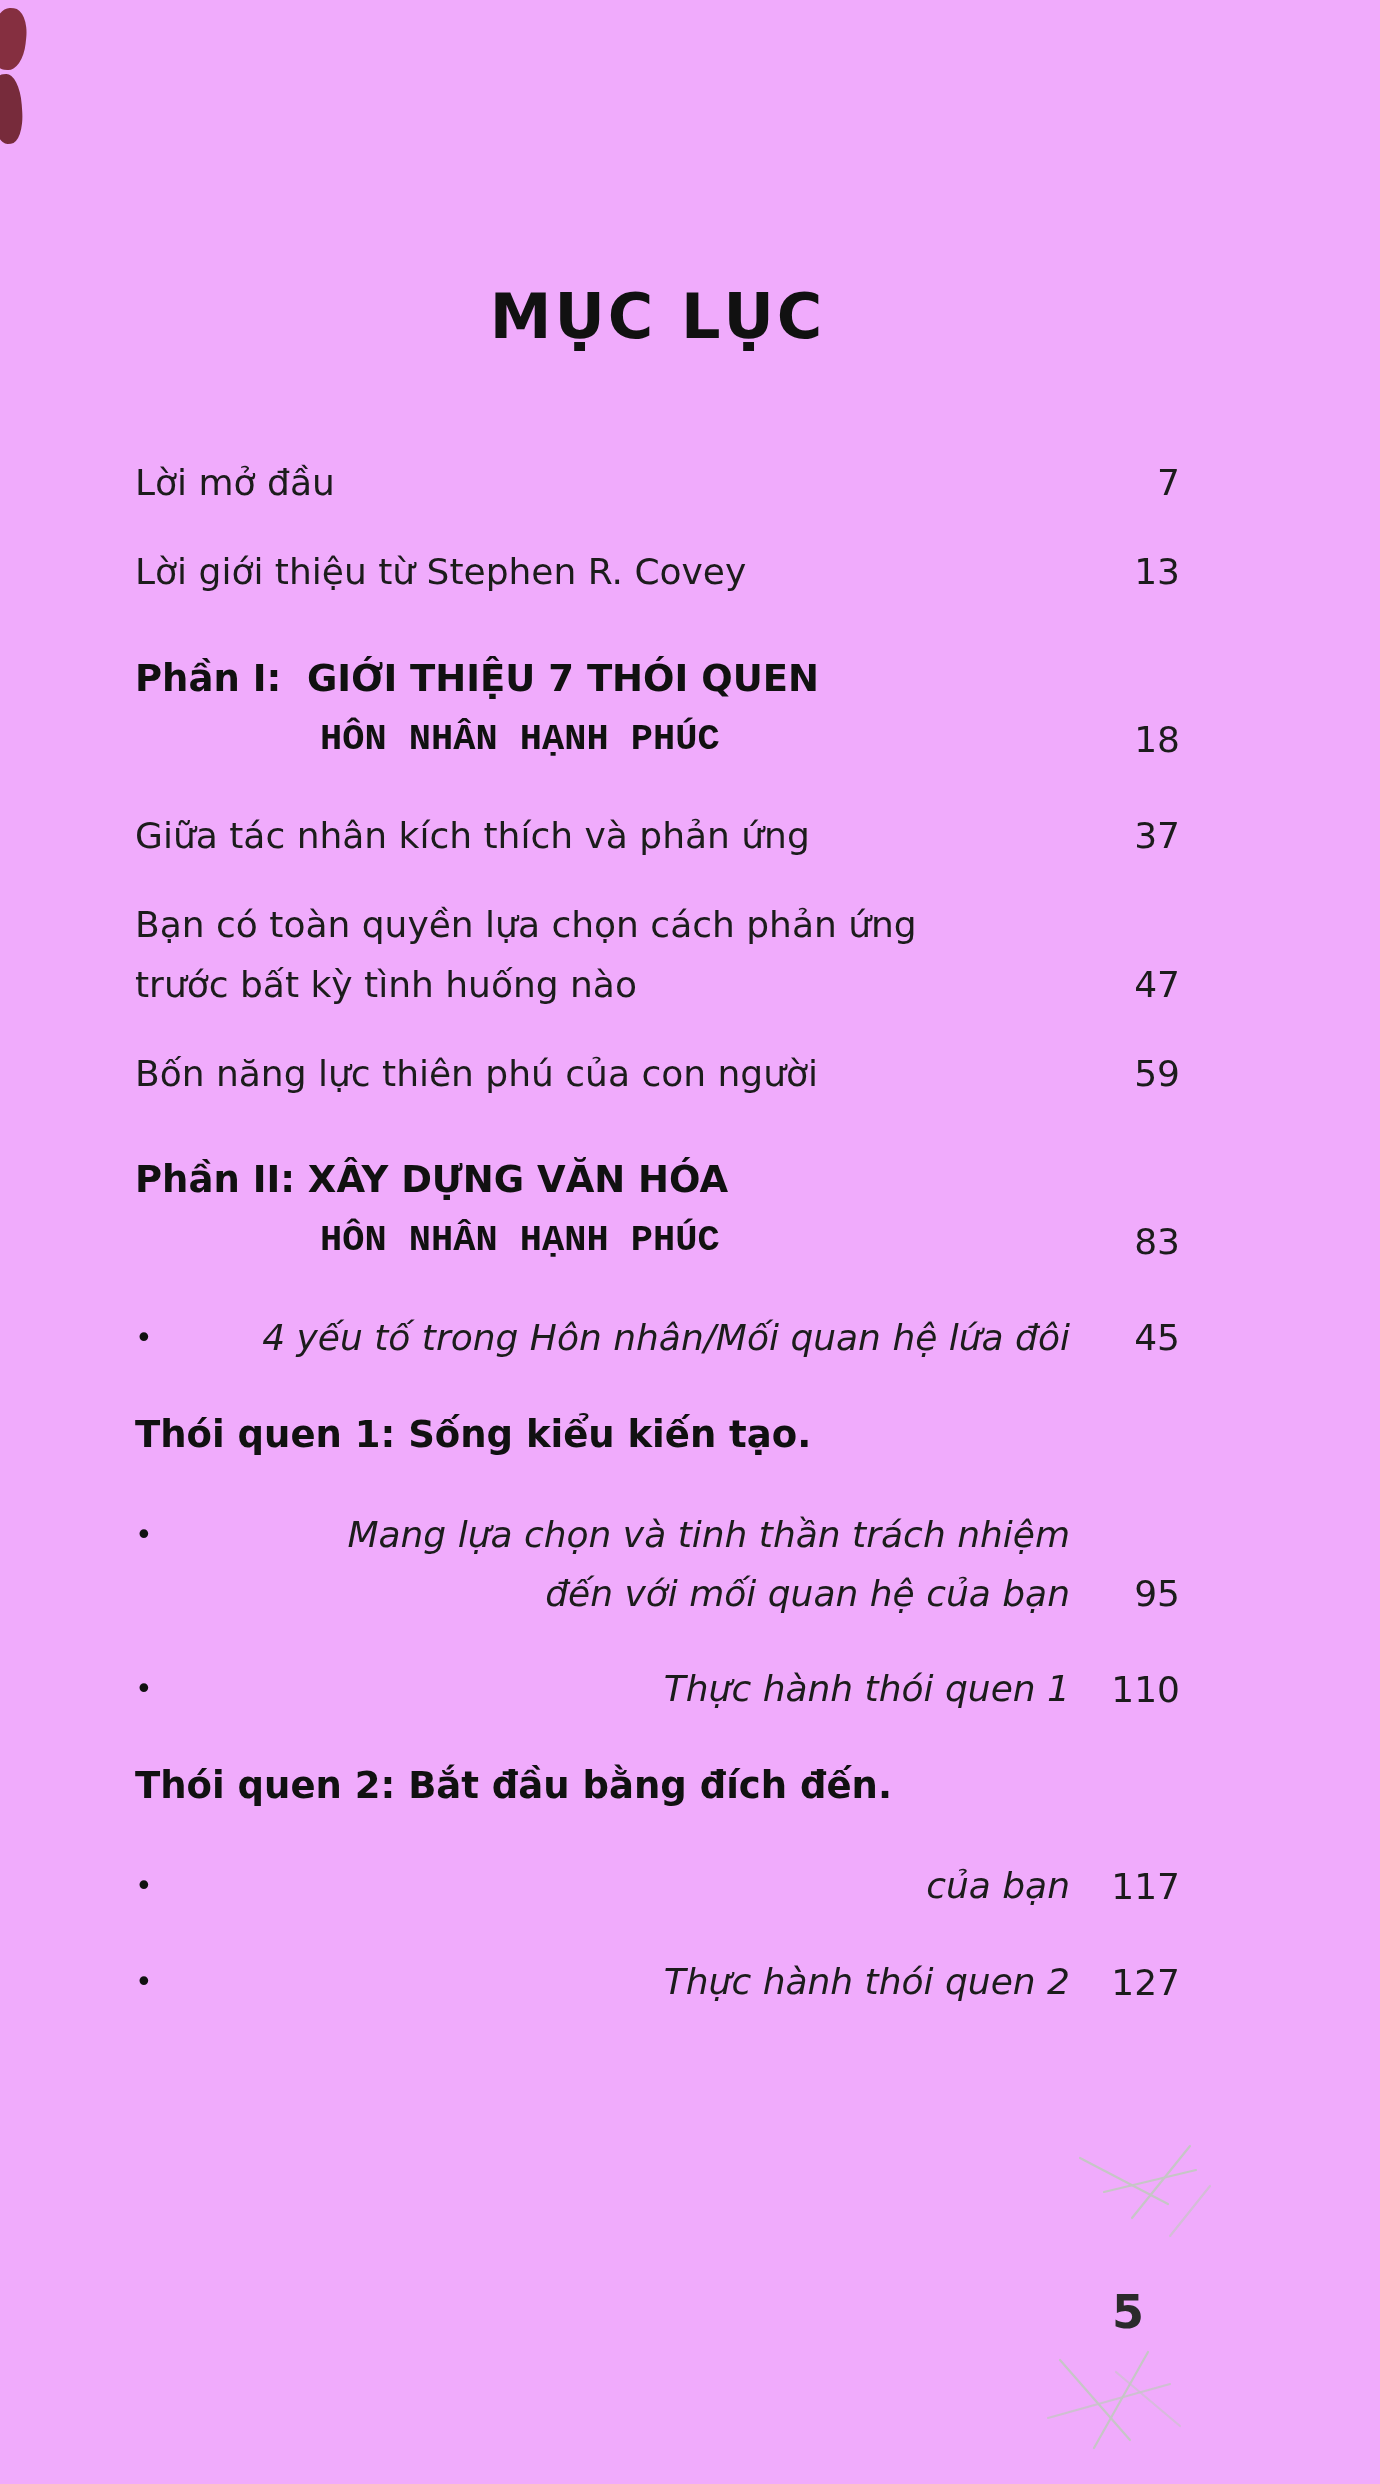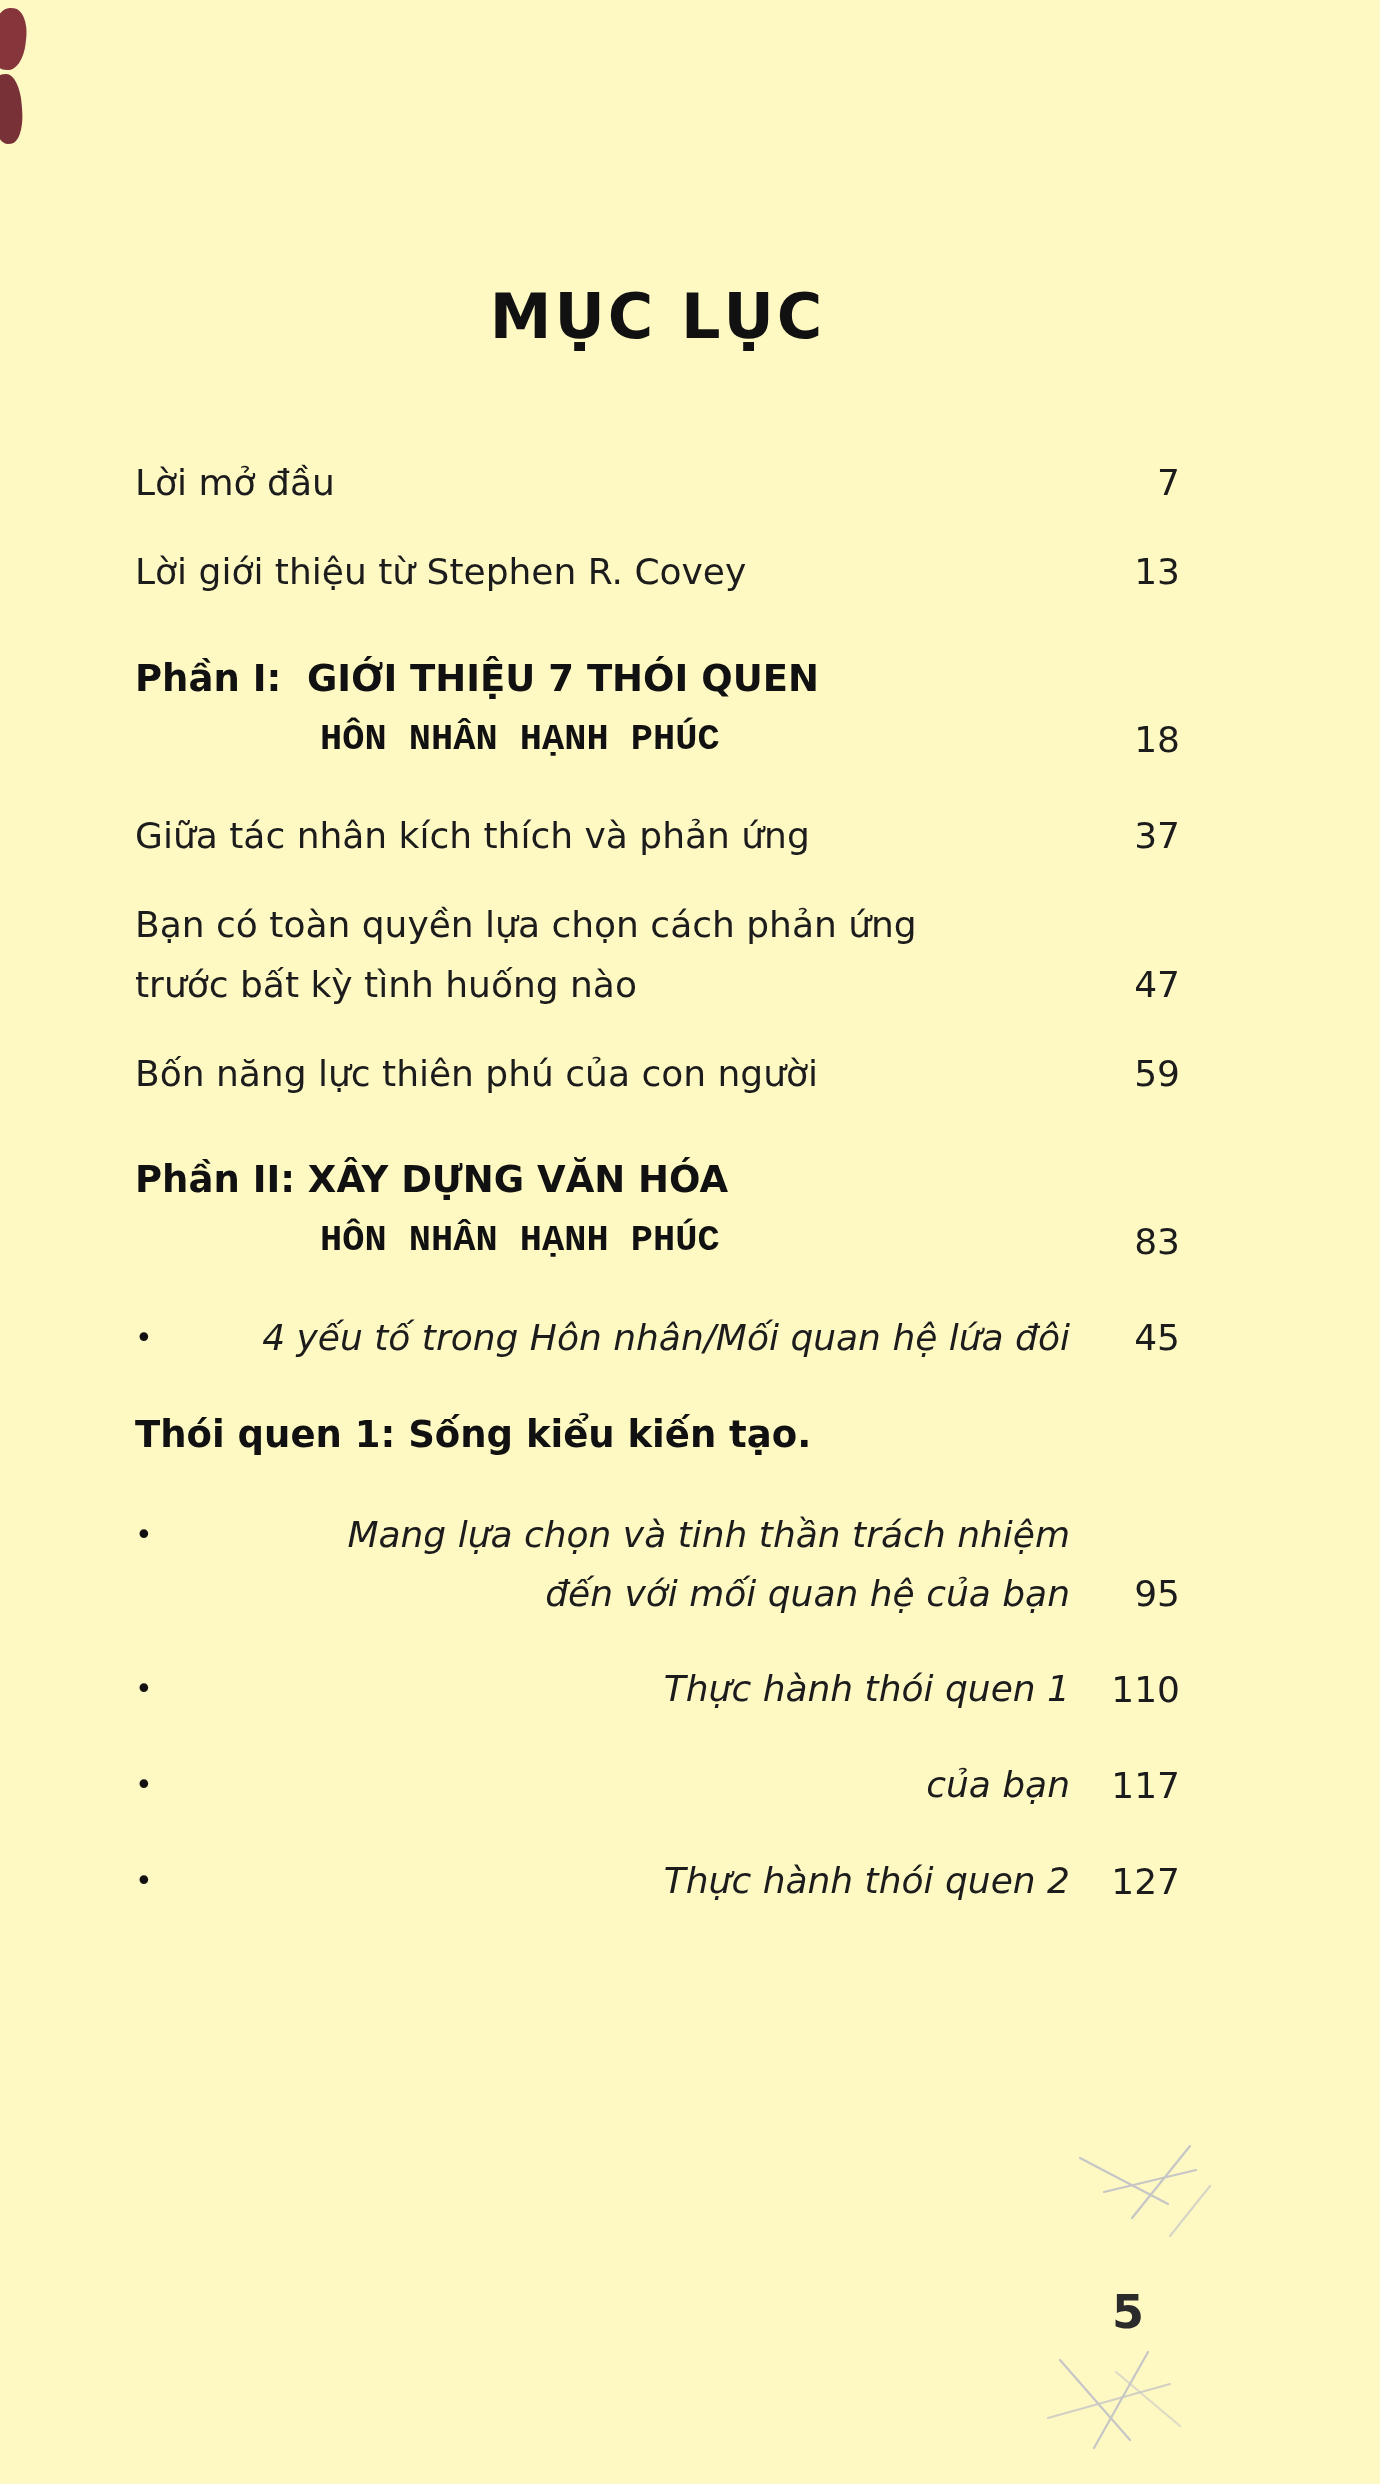--- a/index.html
+++ b/index.html
@@ -5,21 +5,21 @@
   * { margin: 0; padding: 0; box-sizing: border-box; }
   html, body { background: #ffffff; }
   body {
     font-family: "DejaVu Sans", "Liberation Sans", sans-serif;
     color: #1c1c1c;
   }
   .page {
     position: relative;
     width: 1380px;
     height: 2484px;
-    background: #fef9c3;
+    background: #f0abfc;
     overflow: hidden;
   }
   .content {
     padding: 280px 200px 0 135px; 
   }
   .title {
     text-align: center;
     font-size: 62px;
     font-weight: bold;
     letter-spacing: 3px;
@@ -190,20 +190,25 @@
       <div class="row bullet-row">
         <div class="entry-text">
           <span class="bullet">•</span>
           <span class="bullet-lines">
             <span class="line">Thực hành thói quen 1</span>
           </span>
         </div>
         <div class="page-num">110</div>
       </div>
 
+      <div class="row habit">
+        <div class="entry-text">
+          <span class="line">Thói quen 2: Bắt đầu bằng đích đến.</span>
+        </div>
+      </div>
 
       <div class="row bullet-row">
         <div class="entry-text">
           <span class="bullet">•</span>
           <span class="bullet-lines">
             <span class="line">của bạn</span>
           </span>
         </div>
         <div class="page-num">117</div>
       </div>

